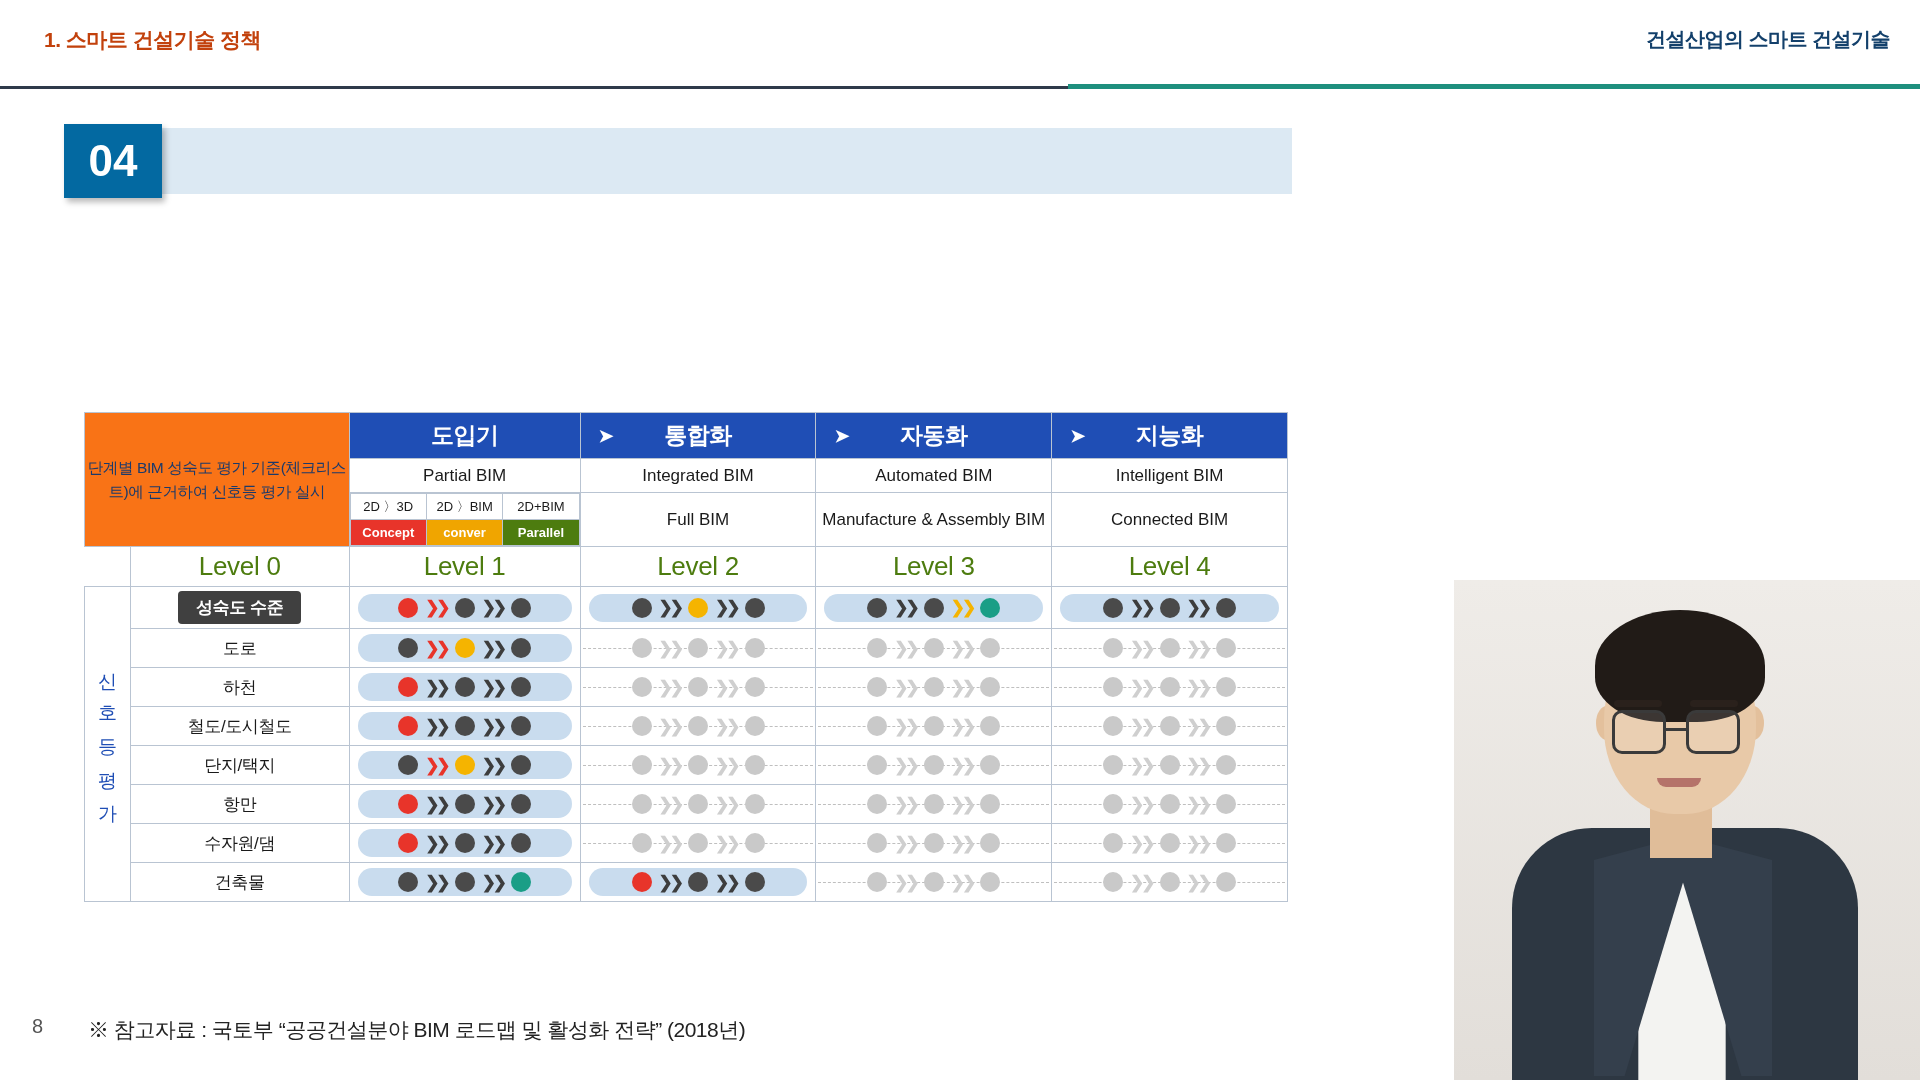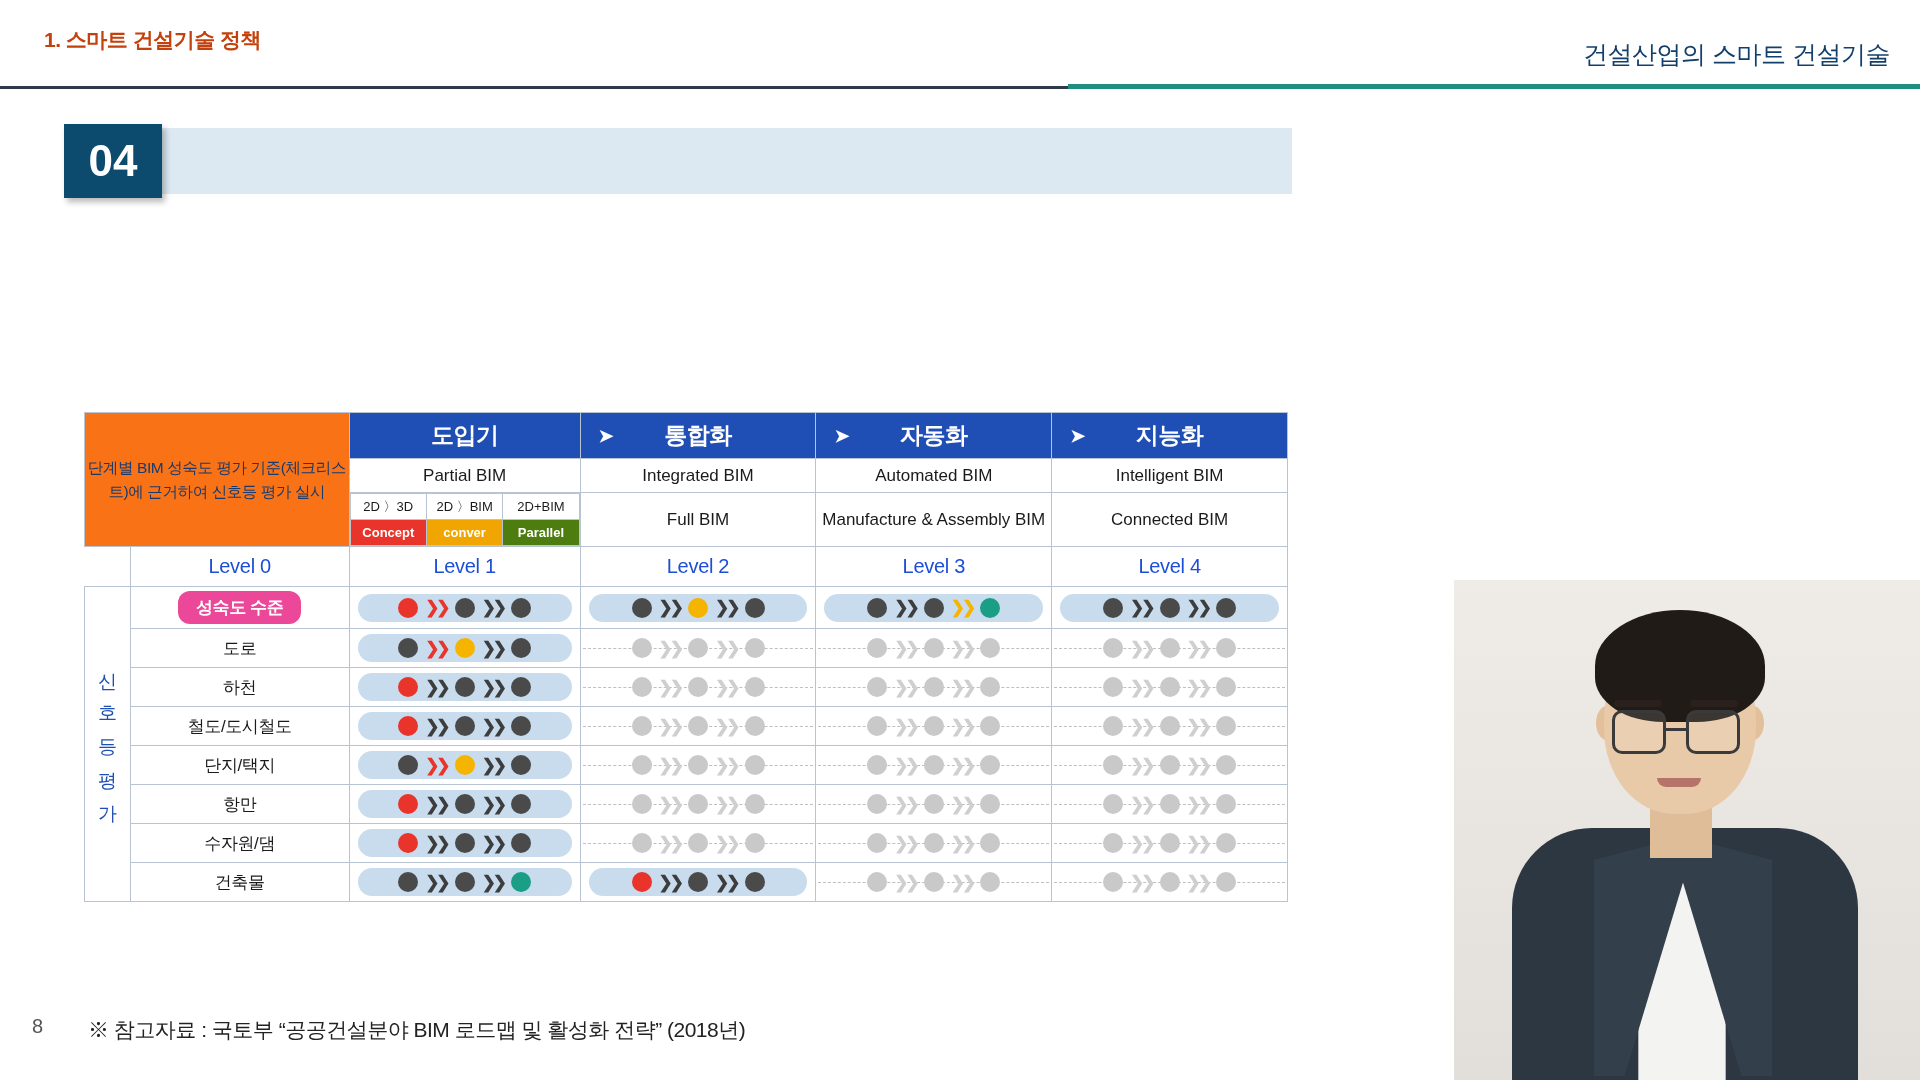--- a/index.html
+++ b/index.html
@@ -20,23 +20,23 @@
   .header-title {
     position: absolute;
     left: 44px; top: 26px;
     font-size: 21px;
     font-weight: bold;
     color: #c2410c;
     letter-spacing: -0.5px;
   }
   .header-right {
     position: absolute;
-    right: 30px; top: 38px;
-    font-size: 25px;
-    font-weight: normal;
+    right: 30px; top: 26px;
+    font-size: 20px;
+    font-weight: bold;
     color: #13406b;
     letter-spacing: -0.5px;
   }
   .header-rule-left {
     position: absolute;
     left: 0; top: 86px;
     width: 1068px; height: 3px;
     background: #2f3a4a;
   }
   .header-rule-right {
@@ -50,21 +50,21 @@
   .section-bar {
     position: absolute;
     left: 66px; top: 128px;
     width: 1226px; height: 66px;
     background: #dce9f3;
   }
   .section-num {
     position: absolute;
     left: 64px; top: 124px;
     width: 98px; height: 74px;
-    background: #0c4a6e;
+    background: #0369a1;
     color: #ffffff;
     font-size: 44px;
     font-weight: bold;
     display: flex;
     align-items: center;
     justify-content: center;
     box-shadow: 3px 4px 6px rgba(0,0,0,0.28);
   }
   .section-title {
     position: absolute;
@@ -146,22 +146,22 @@
   .desc-cell {
     background: #f97316;
     font-size: 15.5px;
     color: #1b3a6b;
     line-height: 1.5;
     padding: 6px 4px;
     letter-spacing: -0.4px;
   }
   .level-cell {
     background: #ffffff;
-    color: #1d4ed8;
-    font-size: 20px;
+    color: #4d7c0f;
+    font-size: 26px;
     height: 40px;
     letter-spacing: -0.3px;
   }
   .left-vert {
     background: #ffffff;
     width: 38px;
     color: #1f4eb5;
     font-size: 19px;
     font-weight: normal;
     letter-spacing: 1px;
@@ -175,26 +175,26 @@
   .rowlabel {
     background: #ffffff;
     font-size: 17px;
     color: #1a1a1a;
     height: 38px;
     letter-spacing: -0.4px;
   }
   .rowlabel.badge-cell { padding: 4px 0; }
   .badge {
     display: inline-block;
-    background: #ec4899;
+    background: #404040;
     color: #ffffff;
     font-size: 17px;
     font-weight: bold;
     padding: 5px 18px;
-    border-radius: 12px;
+    border-radius: 4px;
     letter-spacing: -0.4px;
   }
 
   
   .chip-row td {
     font-size: 13px;
     height: 26px;
     background: #ffffff;
     color: #1a1a1a;
   }

